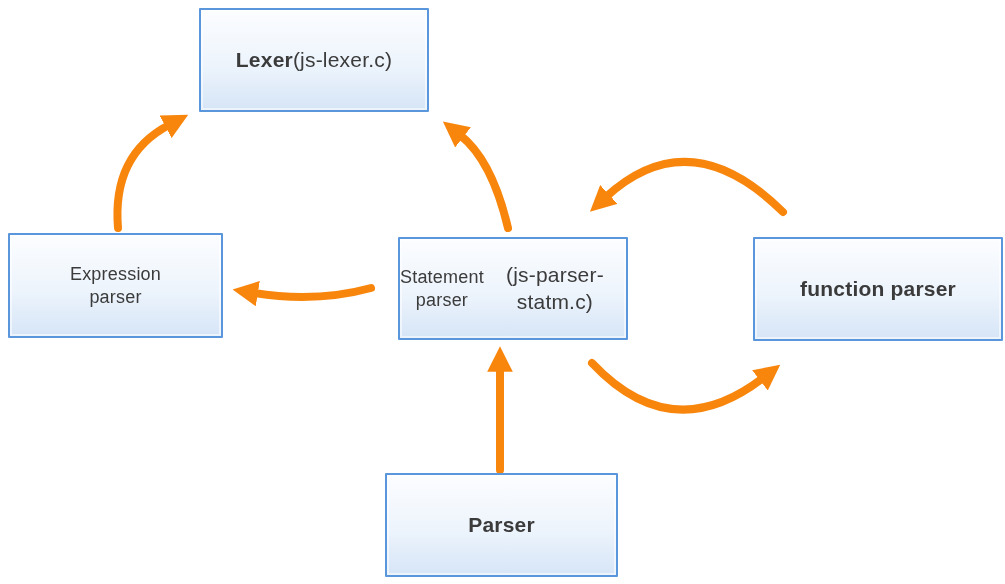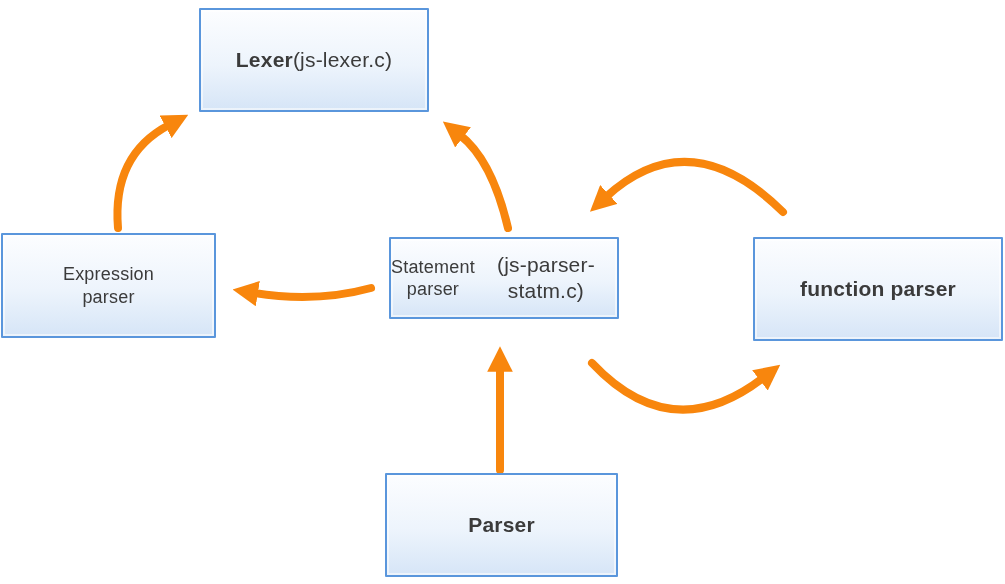--- a/index.html
+++ b/index.html
@@ -25,22 +25,22 @@
     display:flex;flex-direction:row;align-items:center;justify-content:center;
     text-align:center;
   }
   .node .title{white-space:pre-line;line-height:1.25;letter-spacing:0.2px;}
   .node .subtitle{line-height:1.25;letter-spacing:0.2px;}
   .title-bold{font-weight:bold;font-size:21px;}
   .title-reg{font-weight:normal;font-size:18px;}
   .sub{font-size:21px;font-weight:normal;}
   .sub-sm{font-size:18px;font-weight:normal;}
   #node-lexer{left:199px;top:8px;width:230px;height:104px;}
-  #node-expression{left:1px;top:233px;width:215px;height:105px;}
-  #node-statement{left:389px;top:237px;width:230px;height:82px;}
+  #node-expression{left:8px;top:233px;width:215px;height:105px;}
+  #node-statement{left:398px;top:237px;width:230px;height:103px;}
   #node-function{left:753px;top:237px;width:250px;height:104px;gap:33px;}
   #node-parser{left:385px;top:473px;width:233px;height:104px;}
 </style>
 </head>
 <body>
 
 <div class="canvas">
 
   <svg class="arrow-layer" viewBox="0 0 1005 584" xmlns="http://www.w3.org/2000/svg">
     <defs>

